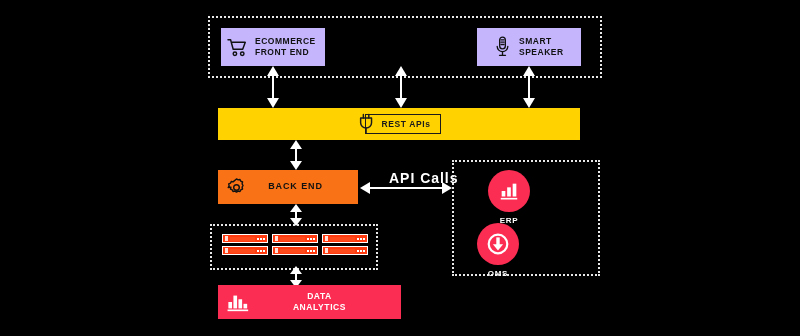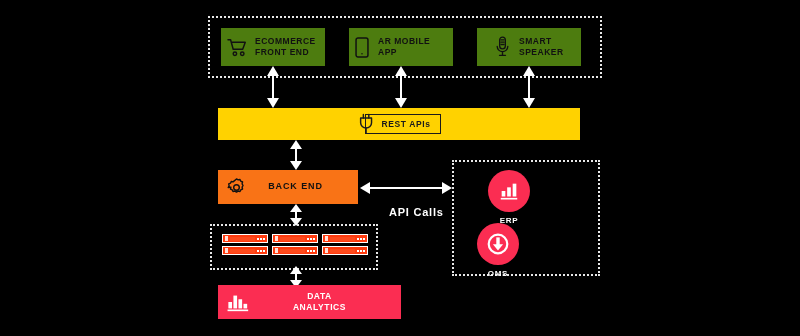--- a/index.html
+++ b/index.html
@@ -20,21 +20,21 @@
     box-sizing:border-box;
   }
   .node .ico{flex:0 0 auto;display:flex;align-items:center;justify-content:center;}
   .node .lbl{
     font-weight:bold;
     letter-spacing:.06em;
     line-height:1.25;
     text-transform:uppercase;
   }
 
-  .cyanbox{background:#4d7c0f;color:#111;}
+  .cyanbox{background:#c4b5fd;color:#111;}
   .cyanbox .lbl{font-size:8.5px;}
 
   .goldbar{background:#FFD200;color:#111;justify-content:center;}
   .restwrap{display:flex;align-items:center;}
   .restlabelbox{
     border:1.5px solid #1b1b1b;
     padding:4px 10px 4px 16px;
     margin-left:-12px;
     font-size:8.5px;font-weight:bold;letter-spacing:.07em;
     color:#1b1b1b;
@@ -68,23 +68,22 @@
   .rackunit .handle{width:3px;height:5px;background:#fff;opacity:.85;margin-right:2px;}
   .rackunit .bar{flex:1;height:4px;background:#ff4a1c;}
   .rackunit .leds{display:flex;gap:1px;margin-left:2px;}
   .rackunit .led{width:2px;height:2px;background:#fff;}
 
   
   .arrow{position:absolute;}
   .arrow svg{display:block;}
 
   .apicalls{
-    position:absolute;color:#fff;font-size:11px;font-weight:bold;
+    position:absolute;color:#fff;font-size:14px;font-weight:bold;
     letter-spacing:.07em;
-    margin-top:36px;
   }
 
   svg.icon{display:block;}
 </style>
 </head>
 <body>
 
 <div id="stage">
 
   <div class="abs dashgroup" style="left:208px;top:16px;width:394px;height:62px;"></div>
@@ -96,32 +95,20 @@
         <circle cx="9" cy="18.2" r="2"></circle>
         <circle cx="17.5" cy="18.2" r="2"></circle>
       </svg>
     </span>
     <span class="lbl" style="margin-left:7px;">
       <span>ECOMMERCE</span><br>
       <span>FRONT END</span>
     </span>
   </div>
 
-  <div class="abs node cyanbox" style="left:349px;top:28px;width:104px;height:38px;padding:0 6px;">
-    <span class="ico">
-      <svg class="icon" width="14" height="21" viewBox="0 0 16 24" fill="none" stroke="#111" stroke-width="1.7" stroke-linejoin="round">
-        <rect x="1.2" y="1.2" width="13.6" height="21.6" rx="2.2"></rect>
-        <circle cx="8" cy="19.2" r="0.9" fill="#111" stroke="none"></circle>
-      </svg>
-    </span>
-    <span class="lbl" style="margin-left:9px;">
-      <span>AR MOBILE</span><br>
-      <span>APP</span>
-    </span>
-  </div>
 
   <div class="abs node cyanbox" style="left:477px;top:28px;width:104px;height:38px;padding:0 18px;">
     <span class="ico">
       <svg class="icon" width="15" height="22" viewBox="0 0 18 26" fill="none" stroke="#111" stroke-width="1.6" stroke-linecap="round" stroke-linejoin="round">
         <rect x="5.6" y="1.2" width="6.8" height="14" rx="3.4"></rect>
         <path d="M7.2 4.4h3.6M7.2 7.2h3.6M7.2 10h3.6"></path>
         <path d="M2.6 12.2a6.4 6.4 0 0 0 12.8 0"></path>
         <path d="M9 18.6V23"></path>
         <path d="M5.4 23h7.2"></path>
       </svg>

